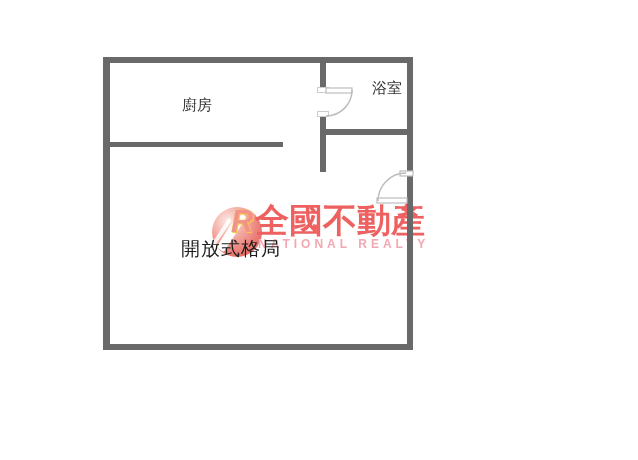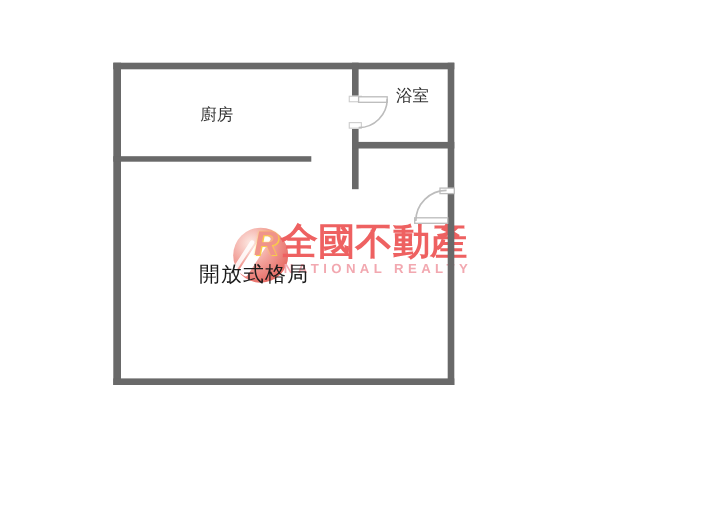--- a/index.html
+++ b/index.html
@@ -52,21 +52,21 @@
   }
   .cap-bath-top{left:317px;top:87px;width:12px;height:6px;}
   .cap-bath-bottom{left:317px;top:111px;width:12px;height:6px;}
   .door-svg{position:absolute;}
   .svg-bath{left:318px;top:84px;width:44px;height:44px;}
   .svg-entry{left:372px;top:168px;width:42px;height:42px;}
   .room-label{
     position:absolute;color:#333333;font-size:15px;line-height:1.15;white-space:nowrap;
   }
   .lbl-kitchen{left:182px;top:96px;}
-  .lbl-bath{left:360px;top:79px;}
+  .lbl-bath{left:372px;top:79px;}
   .lbl-main{
     position:absolute;left:181px;top:236px;color:#1b1b1b;
     font-size:19px;font-weight:500;letter-spacing:1px;white-space:nowrap;
   }
 </style>
 </head>
 <body>
 
 <div class="canvas">
 

